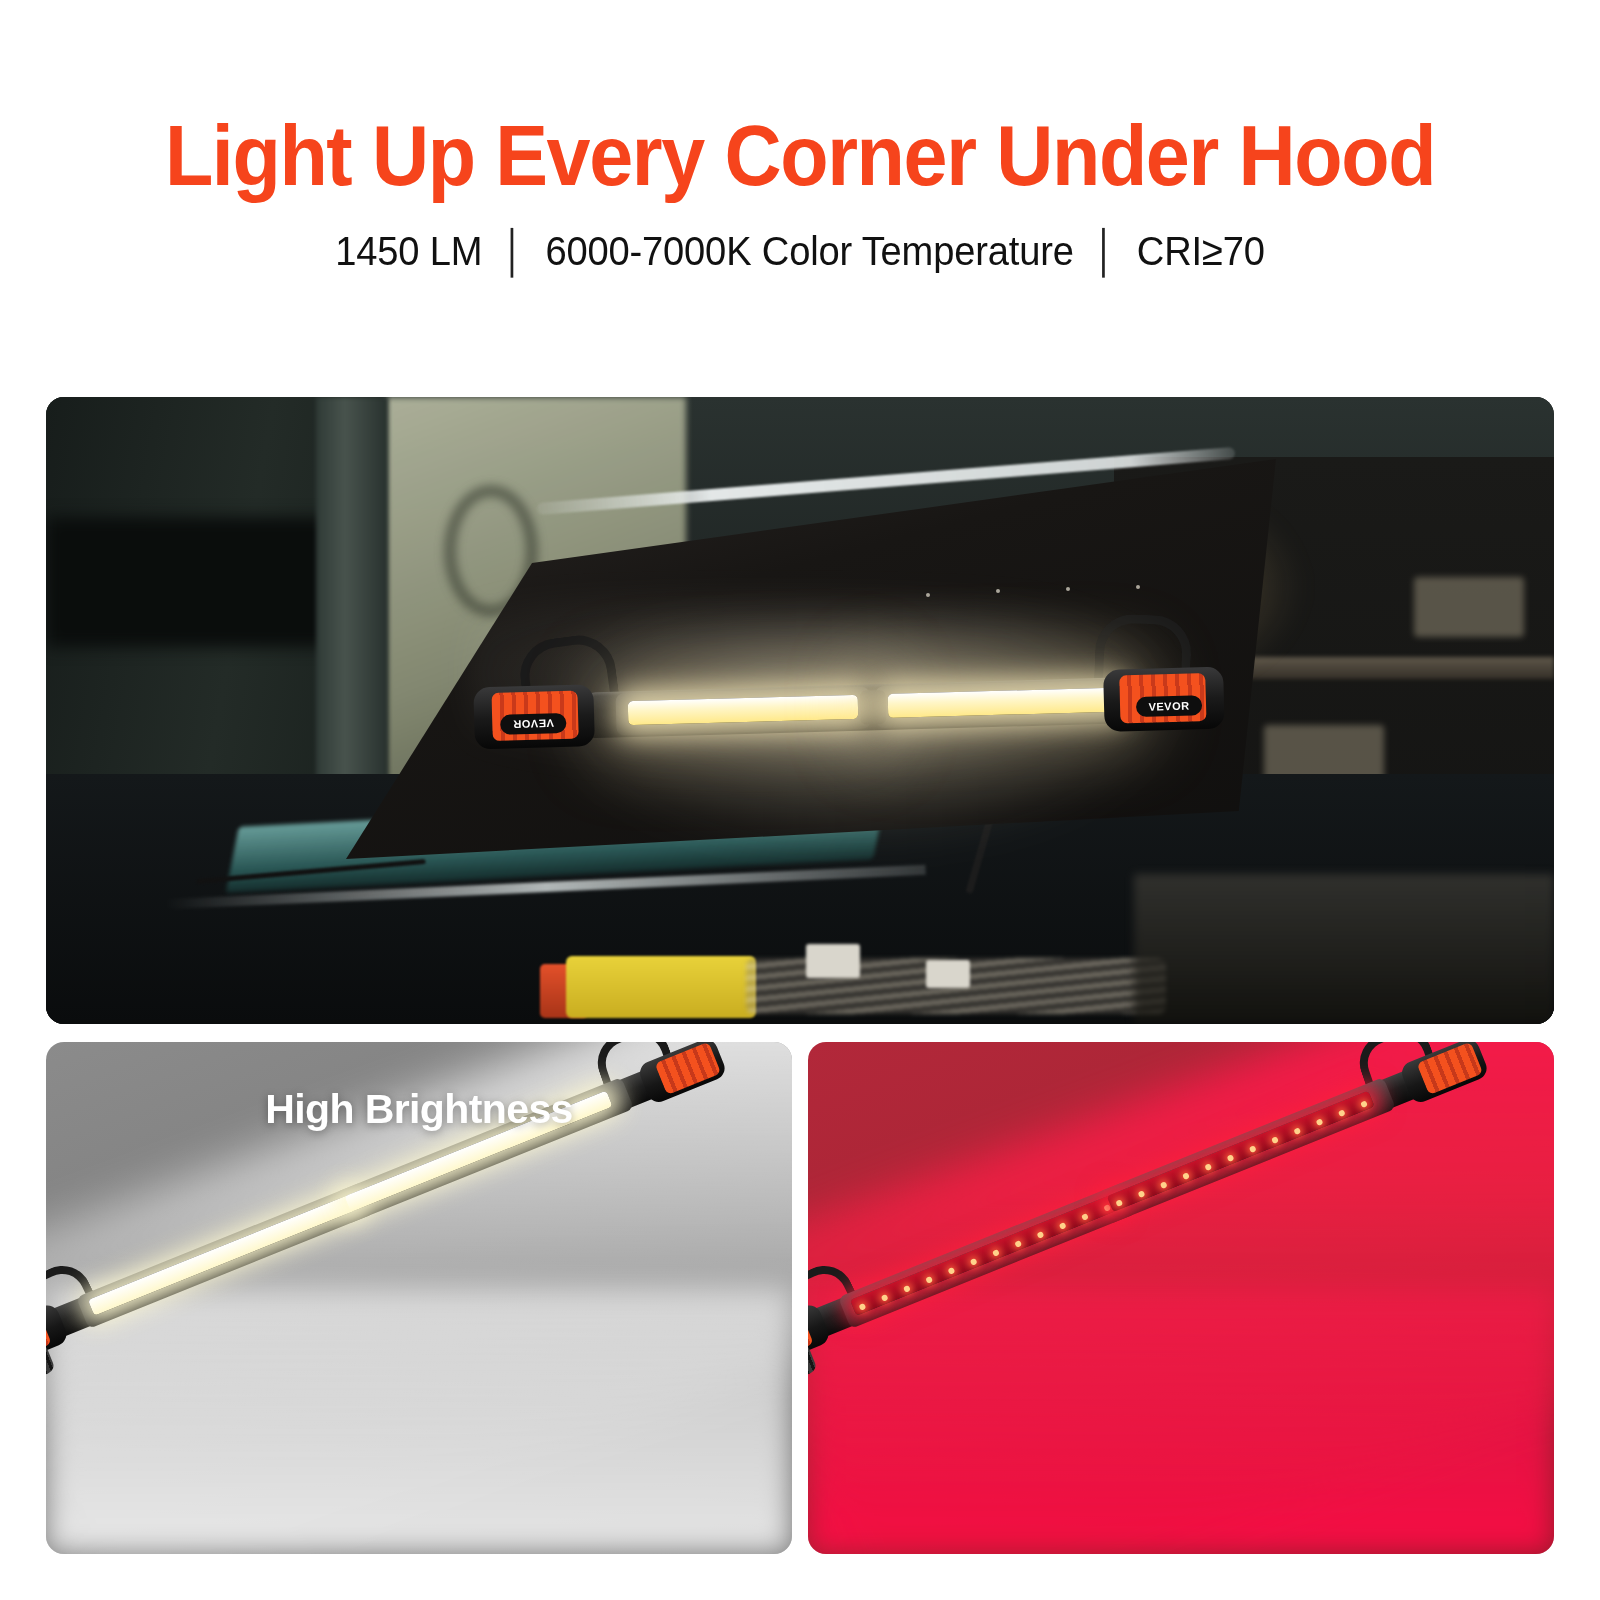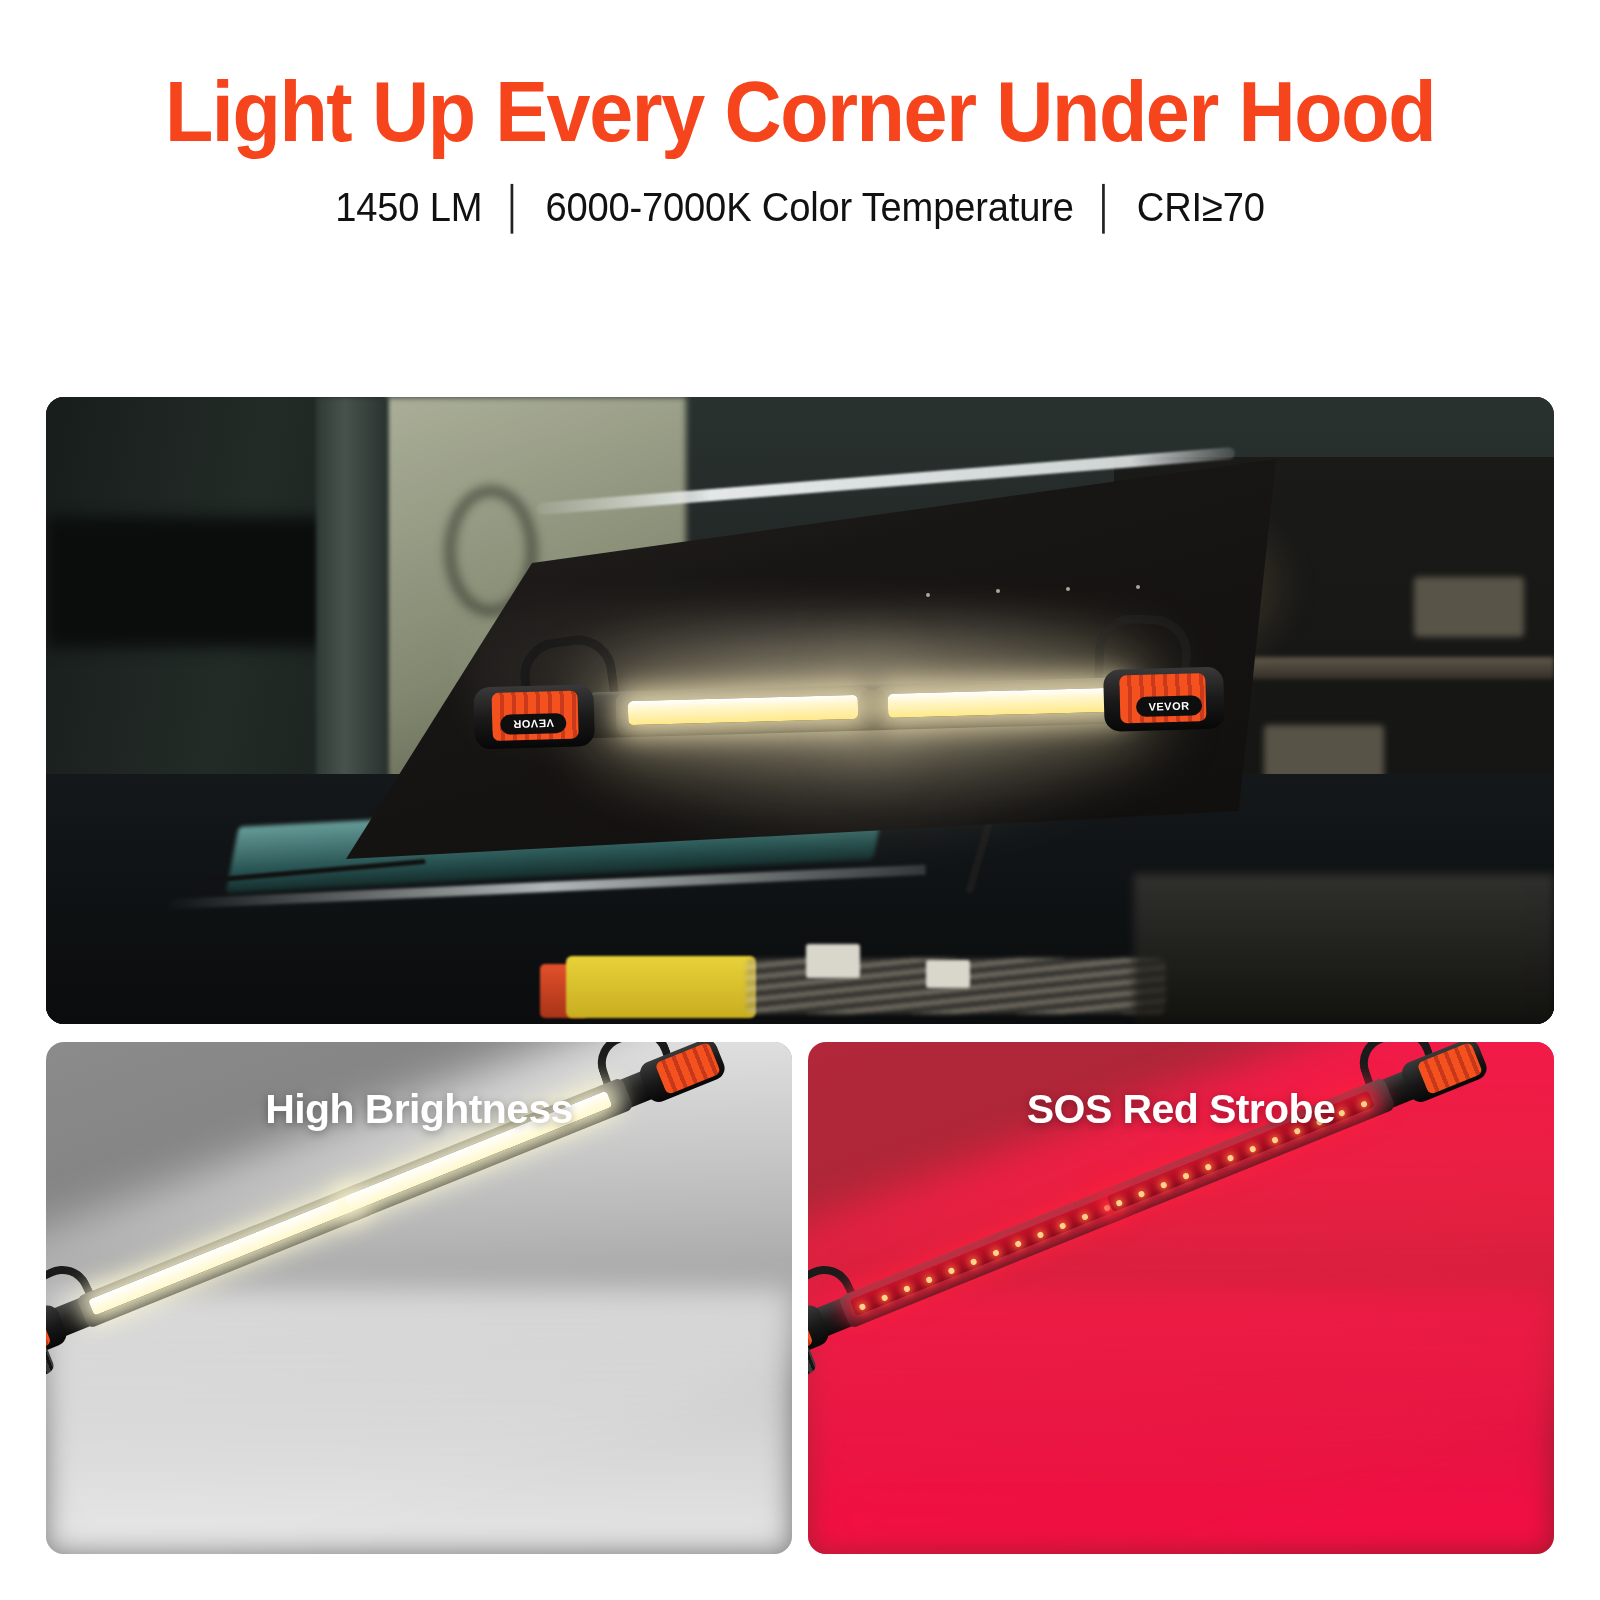--- a/index.html
+++ b/index.html
@@ -11,21 +11,21 @@
     width: 1600px;
     height: 1600px;
     font-family: "Liberation Sans", sans-serif;
     overflow: hidden;
     position: relative;
   }
 
   
   .header {
     width: 100%;
-    padding-top: 68px;
+    padding-top: 112px;
     text-align: center;
   }
   .headline {
     font-family: "Liberation Sans Narrow", "Liberation Sans", sans-serif;
     font-weight: bold;
     font-size: 86px;
     line-height: 1.0;
     letter-spacing: -1.5px;
     color: #f6441c;
     transform: scaleX(0.92);
@@ -479,21 +479,20 @@
         <div class="d-grip" style="left:6px;"></div>
         <div class="d-knob" style="left:14px; top:36px;"></div>
         <div class="d-endcap" style="left:78%;"></div>
         <div class="d-grip" style="left:80%;"></div>
       </div>
     </div>
   </div>
 
 
   <div class="card card-3">
-    <div class="card-label">SOS Red Strobe</div>
     <div class="card-floor"></div>
     <div class="beam beam-red"></div>
     <div class="diag-wrap">
       <div class="diag">
         <div class="d-hook" style="left:48px; top:-30px; transform:rotate(-4deg);"></div>
         <div class="d-hook" style="left:74%; top:-34px; transform:rotate(3deg);"></div>
         <div class="d-body"></div>
         <div class="d-frame" style="left:104px; width:34%;"></div>
         <div class="d-frame" style="left:42%; width:34%;"></div>
         <div class="d-strip" style="left:114px; width:31%; background:linear-gradient(180deg,#c8122a,#8e0a1c); box-shadow:0 0 22px 9px rgba(255,30,60,.9);">

